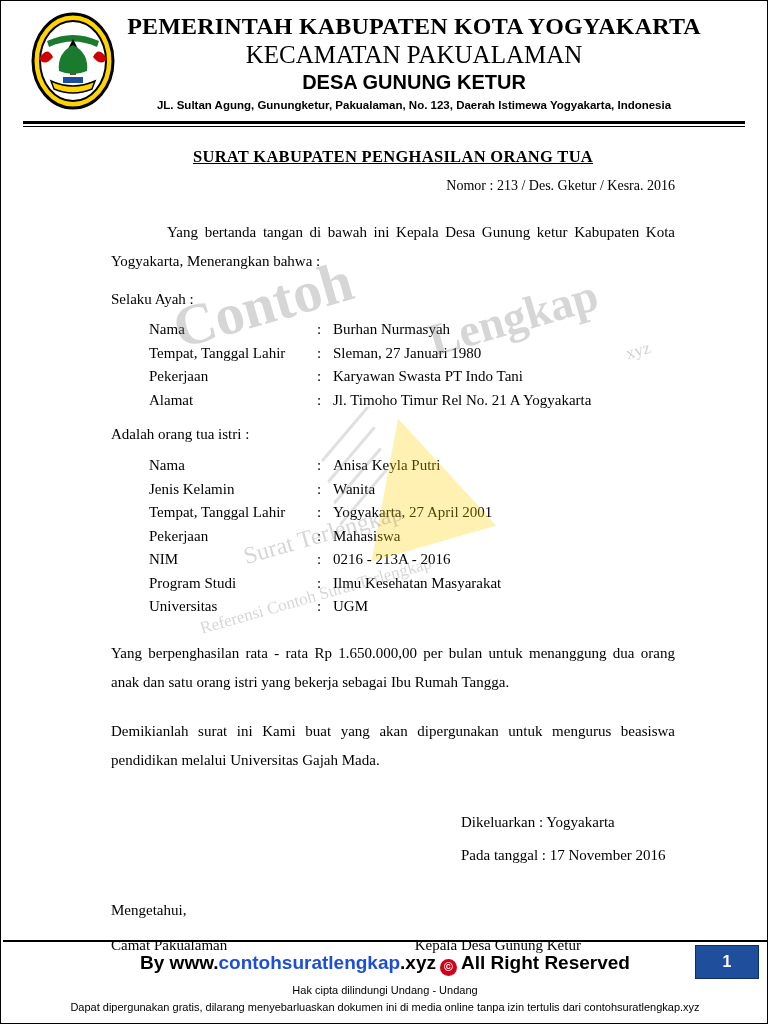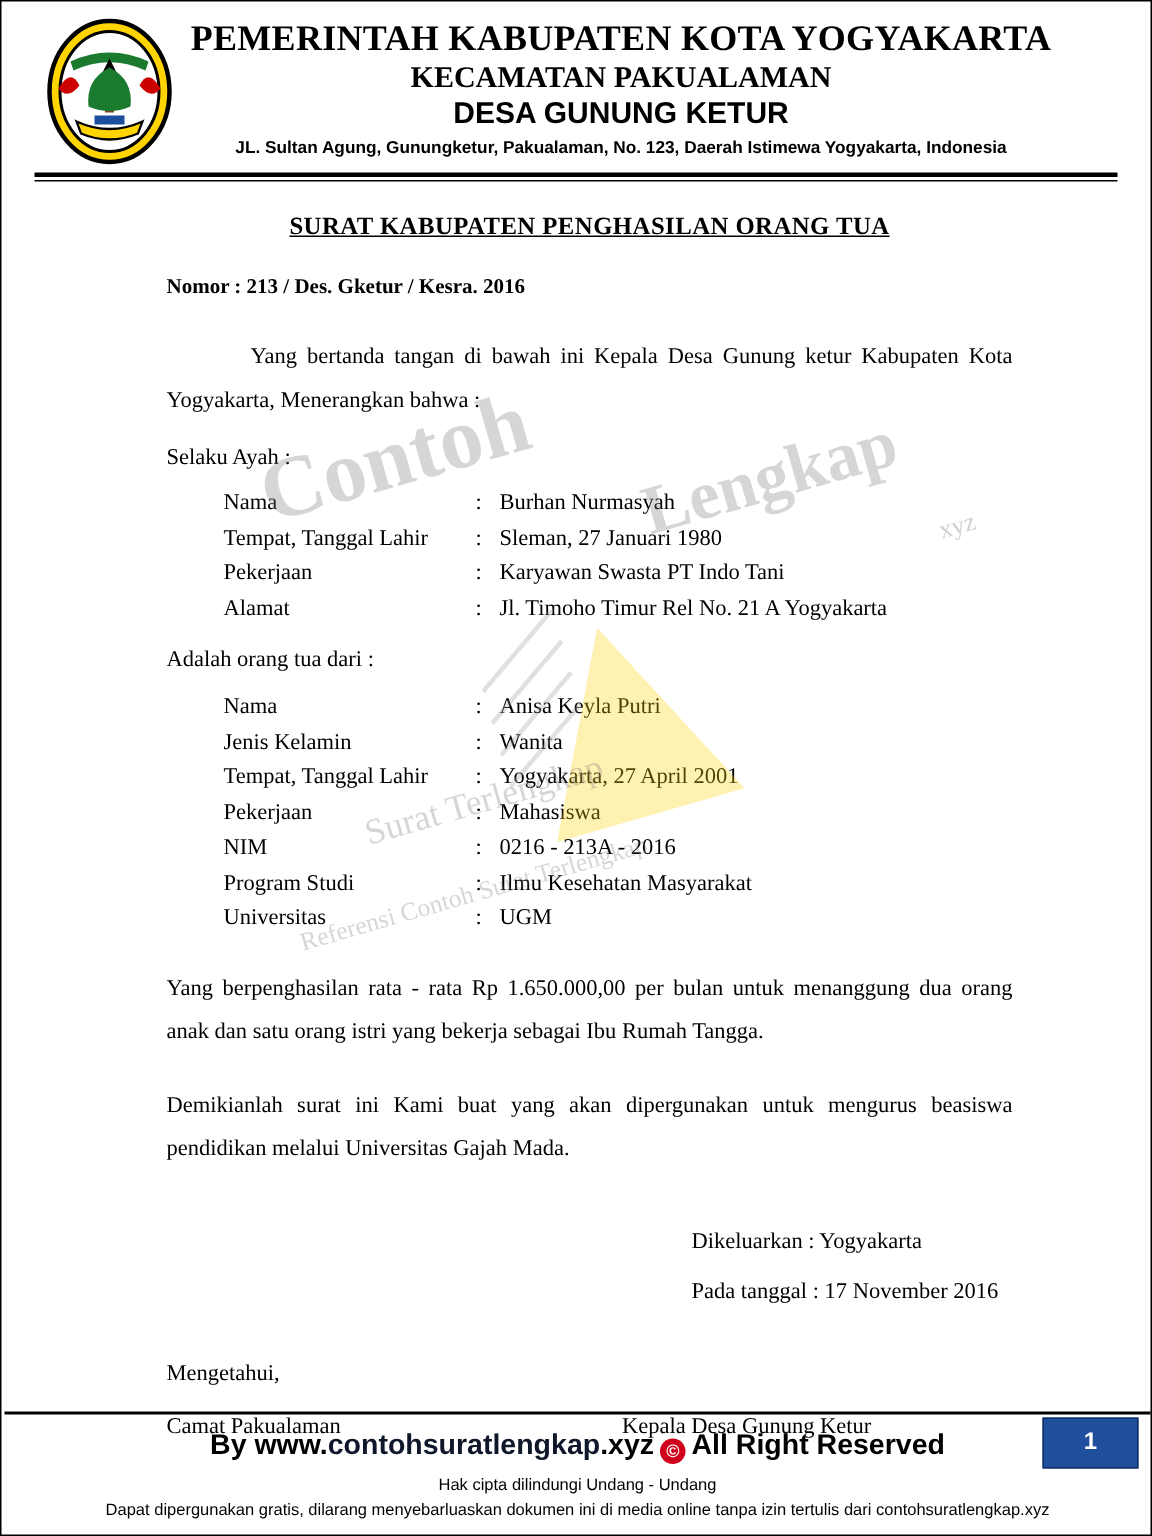--- a/index.html
+++ b/index.html
@@ -38,22 +38,22 @@
   }
   .head-line1 {
     font-family: "Liberation Serif", serif;
     font-weight: bold;
     font-size: 24px;
     letter-spacing: 0.2px;
     line-height: 1.12;
     margin-left: 60px;
   }
   .head-line2 {
-    font-weight: bold;
-    font-size: 20px;
+    font-weight: normal;
+    font-size: 25px;
     line-height: 1.2;
     margin-left: 60px;
   }
   .head-line3 {
     font-family: "Liberation Sans", sans-serif;
     font-weight: bold;
     font-size: 20px;
     line-height: 1.25;
     margin-left: 60px;
   }
@@ -82,24 +82,23 @@
   }
   .doc-title {
     text-align: center;
     font-weight: bold;
     font-size: 16.5px;
     letter-spacing: 0.3px;
     margin-top: 18px;
     text-decoration: underline;
   }
   .doc-number {
-    text-align: left;
+    text-align: right;
     font-size: 14px;
-    margin-top: 19px;
-    font-weight: bold;
+    margin-top: 7px;
   }
   .para {
     margin-top: 22px;
     text-align: justify;
     font-size: 15px;
     line-height: 1.95;
   }
   .para.indent {
     text-indent: 56px;
   }
@@ -220,21 +219,21 @@
     border-top: 2px solid #000;
     margin: 0 2px;
   }
   .footer-main {
     text-align: center;
     font-family: "Liberation Sans", sans-serif;
     font-weight: bold;
     font-size: 19px;
     padding: 10px 0 6px 0;
   }
-  .brand { color: #0f172a; }
+  .brand { color: #1d4ed8; }
   .copy-mark {
     display: inline-block;
     width: 17px;
     height: 17px;
     border-radius: 50%;
     background: #d0021b;
     color: #fff;
     font-size: 12px;
     line-height: 17px;
     text-align: center;
@@ -319,21 +318,21 @@
         <td>Karyawan Swasta PT Indo Tani</td>
       </tr>
       <tr>
         <td class="lbl">Alamat</td>
         <td class="sep">:</td>
         <td>Jl. Timoho Timur Rel No. 21 A Yogyakarta</td>
       </tr>
     </tbody>
       </table>
 
-    <div class="section-label">Adalah orang tua dari :</div>
+    <div class="section-label">Adalah orang tua istri :</div>
     <table class="fields">
       <tbody>
           <tr>
         <td class="lbl">Nama</td>
         <td class="sep">:</td>
         <td>Anisa Keyla Putri</td>
       </tr>
       <tr>
         <td class="lbl">Jenis Kelamin</td>
         <td class="sep">:</td>

